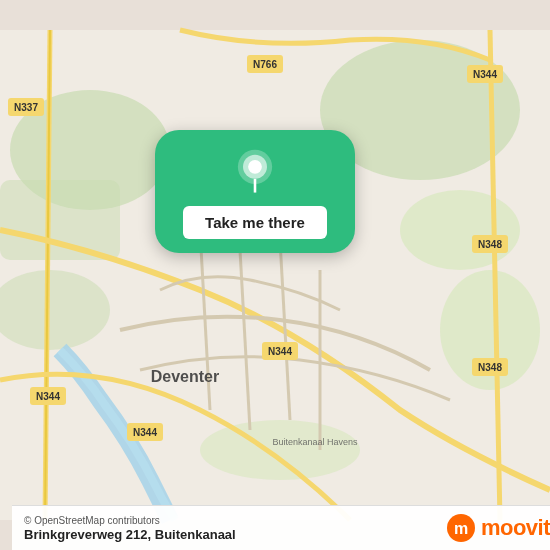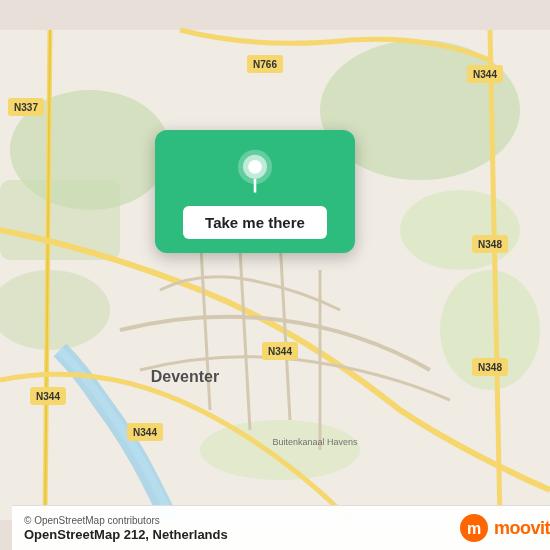--- a/index.html
+++ b/index.html
@@ -27,21 +27,21 @@
       width: 100%; height: 100%;
     }
 
     
     #popup-card {
       position: absolute;
       top: 130px;
       left: 155px;
       width: 200px;
       background: #2ebc7e;
-      border-radius: 12px;
+      border-radius: 24px;
       display: flex;
       flex-direction: column;
       align-items: center;
       padding: 18px 16px 14px 16px;
       box-shadow: 0 4px 16px rgba(0,0,0,0.25);
     }
 
     #pin-icon {
       width: 48px;
       height: 48px;
@@ -96,21 +96,21 @@
       align-items: center;
       gap: 4px;
     }
 
     #moovit-logo-icon {
       width: 32px;
       height: 32px;
     }
 
     #moovit-text {
-      font-size: 18px;
+      font-size: 22px;
       font-weight: 700;
       color: #ff6600;
       letter-spacing: -0.5px;
     }
   </style>
 </head>
 <body>
 
 <div id="map-container">
 
@@ -185,21 +185,21 @@
       <circle cx="24" cy="22" r="8" fill="white"></circle>
       <path d="M 24 36 Q 24 48 24 52" stroke="white" stroke-width="3" fill="none"></path>
     </svg>
 
     <button id="take-me-there-btn">Take me there</button>
   </div>
 
   <div id="footer">
     <div id="footer-left">
       <span id="osm-credit">© OpenStreetMap contributors</span>
-      <span id="address-text">OpenStreetMap 212, Netherlands</span>
+      <span id="address-text">Brinkgreverweg 212, Buitenkanaal</span>
     </div>
 
     <div id="moovit-logo">
 
       <svg id="moovit-logo-icon" viewBox="0 0 32 32" xmlns="http://www.w3.org/2000/svg">
         <circle cx="16" cy="16" r="14" fill="#ff6600"></circle>
         <text x="16" y="22" text-anchor="middle" font-size="16" font-weight="bold" fill="white">m</text>
       </svg>
       <span id="moovit-text">moovit</span>
     </div>

